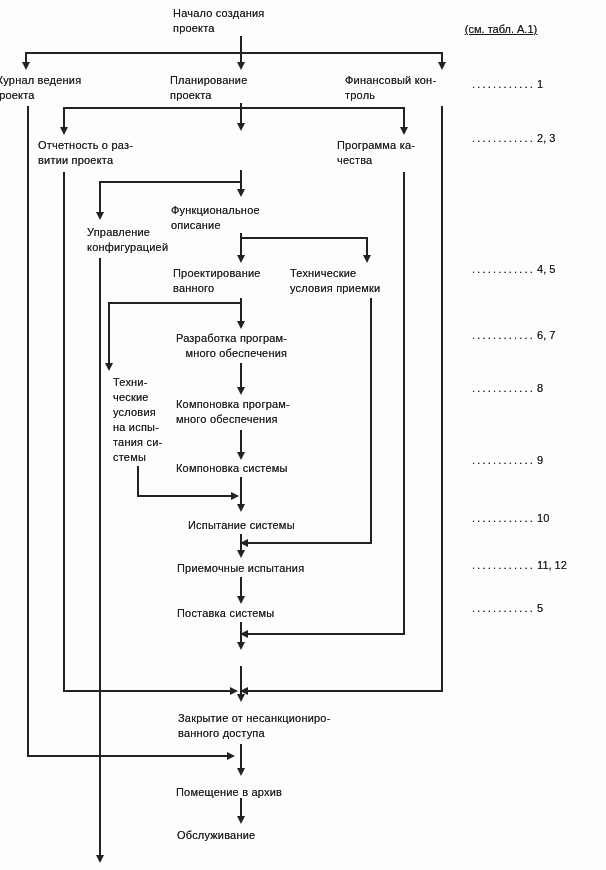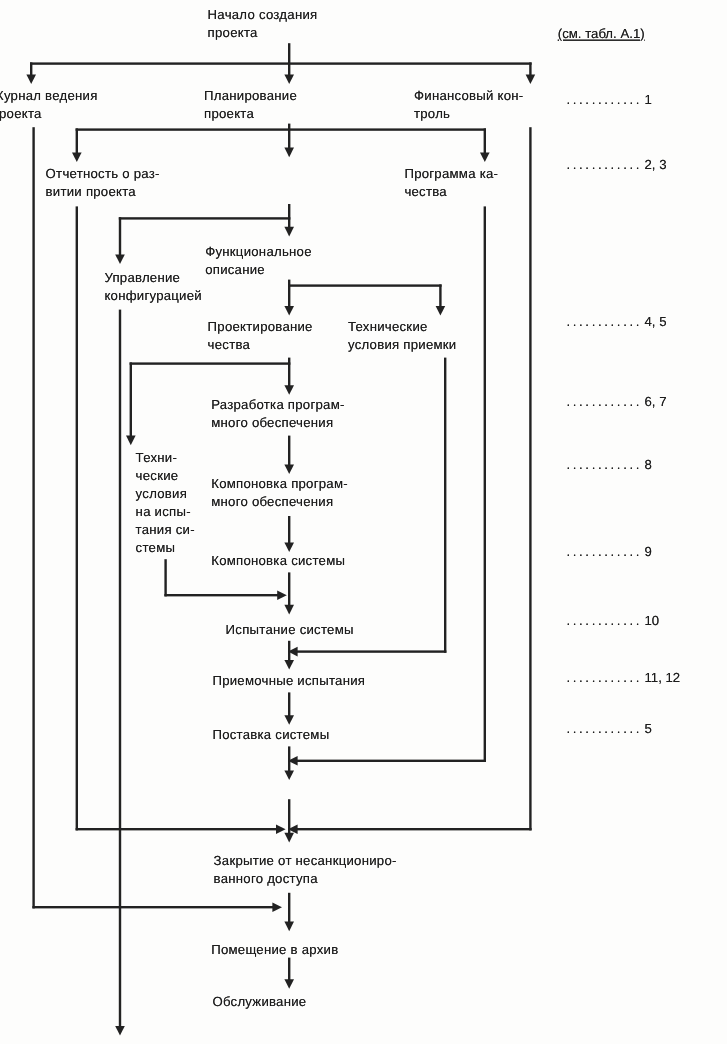--- a/index.html
+++ b/index.html
@@ -47,24 +47,24 @@
 троль</div>
   <div class="lbl" style="left:38px;top:138px;">Отчетность о раз-
 витии проекта</div>
   <div class="lbl" style="left:337px;top:138px;">Программа ка-
 чества</div>
   <div class="lbl" style="left:171px;top:203px;">Функциональное
 описание</div>
   <div class="lbl" style="left:77px;top:225px;margin-left:10px;">Управление
 конфигурацией</div>
   <div class="lbl" style="left:173px;top:266px;">Проектирование
-чества</div>
+ванного</div>
   <div class="lbl" style="left:290px;top:266px;">Технические
 условия приемки</div>
-  <div class="lbl" style="left:176px;top:331px;">Разработка програм-
+  <div class="lbl" style="left:176px;top:331px;text-align:right;">Разработка програм-
 много обеспечения</div>
   <div class="lbl" style="left:113px;top:375px;">Техни-
 ческие
 условия
 на испы-
 тания си-
 стемы</div>
   <div class="lbl" style="left:176px;top:397px;">Компоновка програм-
 много обеспечения</div>
   <div class="lbl" style="left:176px;top:461px;">Компоновка системы</div>

